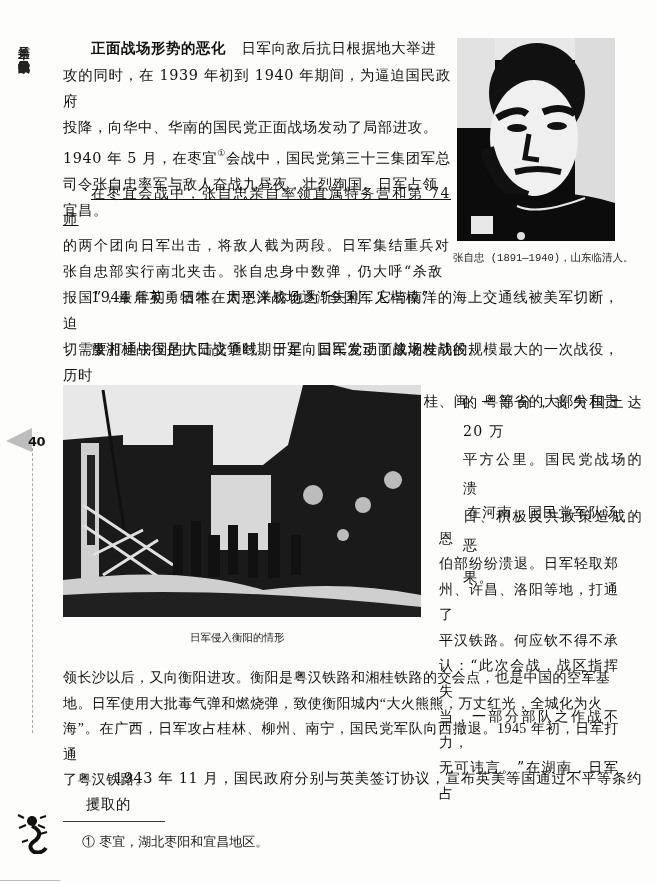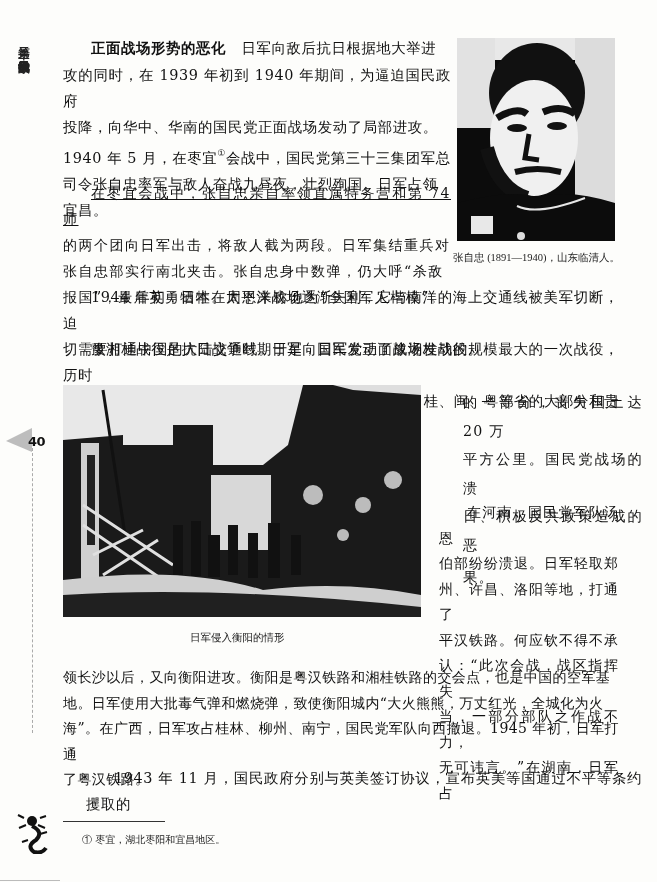--- a/index.html
+++ b/index.html
@@ -43,25 +43,25 @@
   .photo-portrait {
     position: absolute; left: 457px; top: 38px; width: 158px; height: 203px;
     background: #0c0c0c; overflow: hidden;
   }
   .photo-wide {
     position: absolute; left: 63px; top: 385px; width: 358px; height: 232px;
     background: #151515; overflow: hidden;
   }
   .caption {
     position: absolute; font-size: 10.5px; color: #222;
-    font-family: Liberation Serif, serif; white-space: nowrap;
+    font-family: Liberation Mono, monospace; white-space: nowrap;
   }
 
   .fn-rule { position: absolute; left: 63px; top: 821px; width: 102px; height: 0; border-top: 1px solid #333; }
-  .footnote { position: absolute; left: 82px; top: 833px; font-size: 10px; color: #222; }
+  .footnote { position: absolute; left: 82px; top: 833px; font-size: 13px; color: #222; }
   .dragon { position: absolute; left: 14px; top: 812px; width: 36px; height: 42px; }
   .bottom-rule { position: absolute; left: 0; top: 880px; width: 60px; border-top: 1px solid #bbb; }
 </style>
 </head>
 <body>
 
 <div class="side-head">
   <span>第二章</span><span class="gap"></span><span>中华民族的抗日战争</span>
 </div>
 
@@ -161,21 +161,21 @@
 
 <div class="para kai" style="left:439px; top:500px; width:180px; font-size:14px; line-height:25.5px; letter-spacing:1px;">
   <div style="text-indent:28px;">在河南，国民党军队汤恩</div>
   <div>伯部纷纷溃退。日军轻取郑</div>
   <div>州、许昌、洛阳等地，打通了</div>
   <div>平汉铁路。何应钦不得不承</div>
   <div>认：“此次会战，战区指挥失</div>
   <div>当，一部分部队之作战不力，</div>
   <div>无可讳言。”在湖南，日军占</div>
 </div>
-<div class="para kai" style="left:63px; top:665px; width:556px; font-size:14px; line-height:25.5px; letter-spacing:0.4px;">
+<div class="para kai" style="left:63px; top:665px; width:556px; font-size:14px; line-height:25.5px; letter-spacing:0.4px;font-family:Liberation Serif, serif;">
   <div>领长沙以后，又向衡阳进攻。衡阳是粤汉铁路和湘桂铁路的交会点，也是中国的空军基</div>
   <div>地。日军使用大批毒气弹和燃烧弹，致使衡阳城内“大火熊熊，万丈红光，全城化为火</div>
   <div>海”。在广西，日军攻占桂林、柳州、南宁，国民党军队向西撤退。1945 年初，日军打通</div>
   <div>了粤汉铁路。</div>
 </div>
 
 <div class="para" style="left:63px; top:765px; width:556px;margin-left:23px;">
   <div style="text-indent:28px;">1943 年 11 月，国民政府分别与英美签订协议，宣布英美等国通过不平等条约攫取的</div>
 </div>
 

